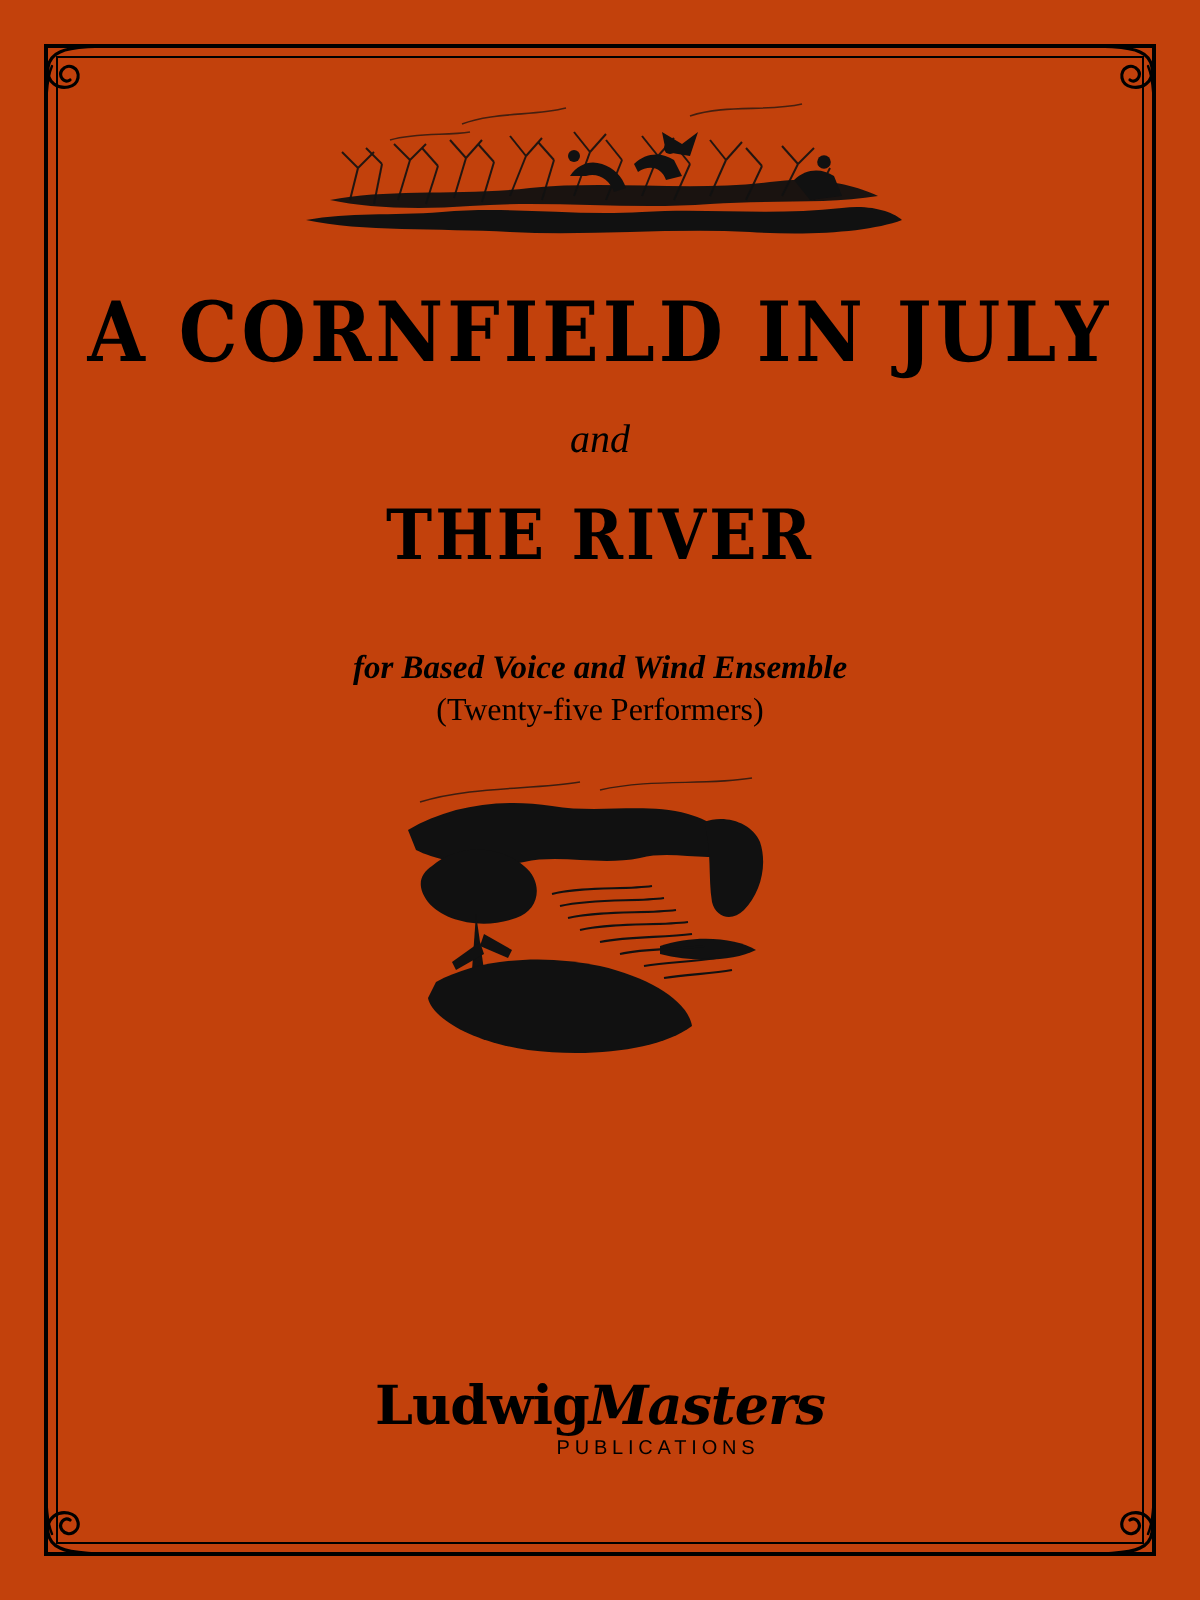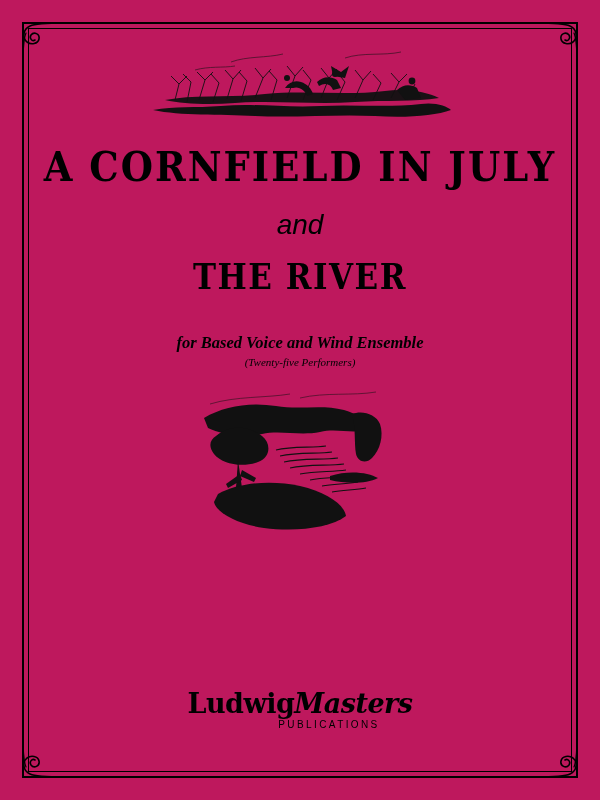--- a/index.html
+++ b/index.html
@@ -12,21 +12,21 @@
     height: 800px;
     font-family: "Liberation Serif", serif;
     color: #000000;
     overflow: hidden;
   }
 
   .page {
     position: relative;
     width: 600px;
     height: 800px;
-    background: #be185d;
+    background: #c2410c;
   }
 
   
   .border-outer {
     position: absolute;
     left: 22px;
     top: 22px;
     width: 556px;
     height: 756px;
     border: 2px solid #000;
@@ -75,23 +75,23 @@
     font-family: "DejaVu Serif", serif;
     font-weight: bold;
     font-size: 37px;
     letter-spacing: 2px;
     line-height: 1;
     transform: scaleY(1.12);
     transform-origin: center top;
   }
   .conj {
     margin-top: 26px;
-    font-family: Liberation Sans, sans-serif;
+    font-family: Liberation Serif, serif;
     font-style: italic;
-    font-size: 28px;
+    font-size: 20px;
     text-align: center;
   }
   .title-second {
     margin-top: 16px;
     font-family: "DejaVu Serif", serif;
     font-weight: bold;
     font-size: 31px;
     letter-spacing: 1.5px;
     transform: scaleY(1.12);
     transform-origin: center top;
@@ -99,22 +99,21 @@
   .subtitle {
     margin-top: 40px;
     font-family: "Liberation Serif", serif;
     font-style: italic;
     font-weight: bold;
     font-size: 16.5px;
   }
   .perf-count {
     margin-top: 3px;
     font-family: "Liberation Serif", serif;
-    font-style: italic;
-    font-size: 11px;
+    font-size: 16px;
   }
 
   .art-mid {
     margin: 16px auto 0 auto;
     width: 240px;
     height: 160px;
   }
   .art-mid svg { display: block; }
 
   .credits {

